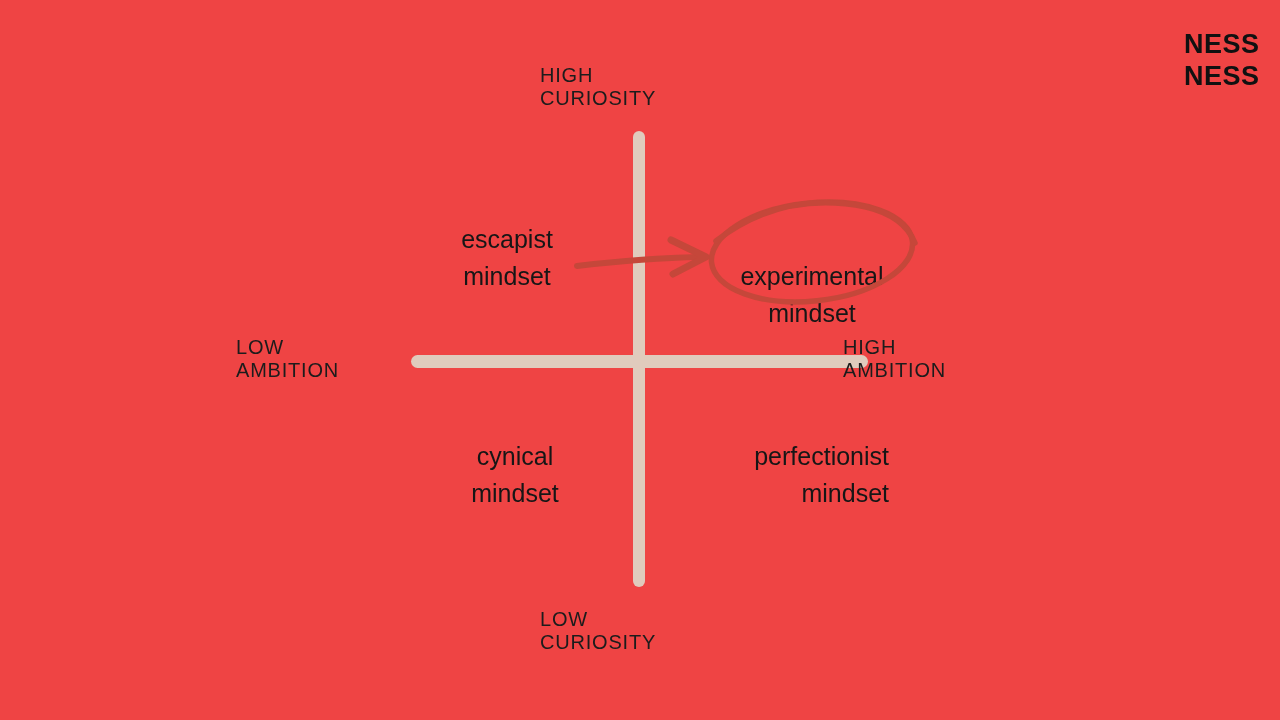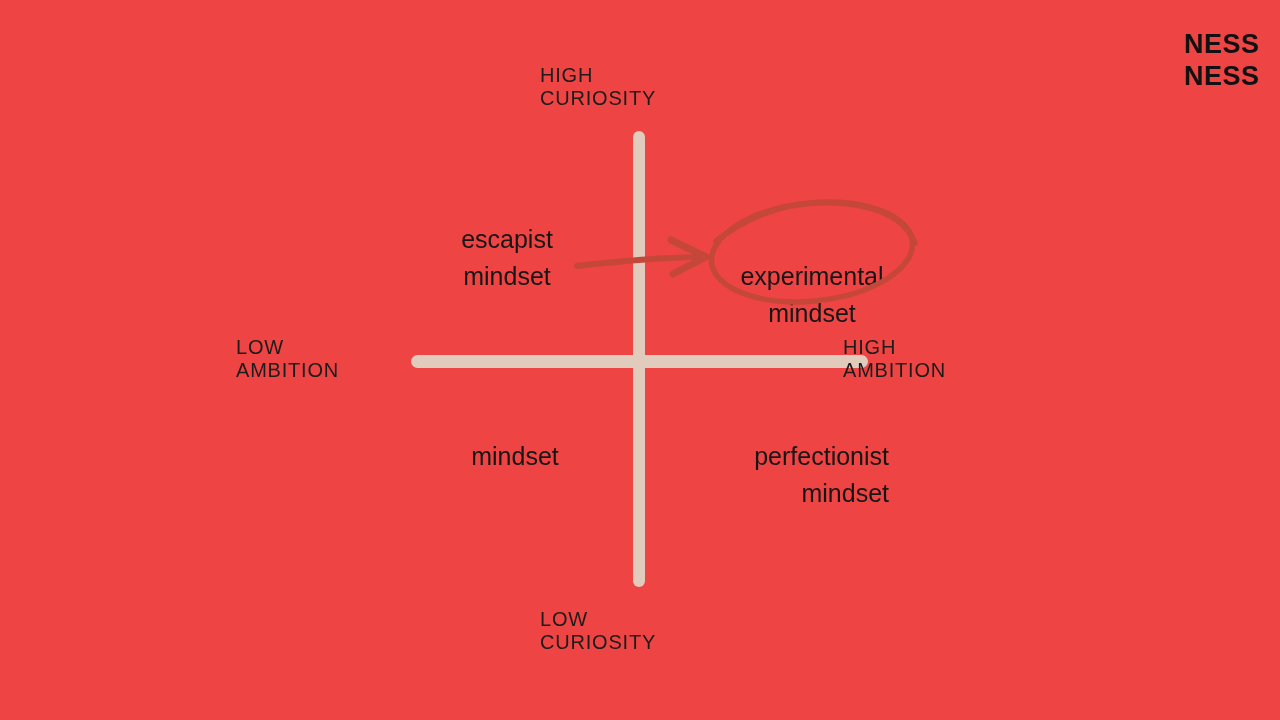--- a/index.html
+++ b/index.html
@@ -116,20 +116,21 @@
 
   <div class="quad-label tl">
     <div>escapist</div>
     <div>mindset</div>
   </div>
   <div class="quad-label tr">
     <div>experimental</div>
     <div>mindset</div>
   </div>
   <div class="quad-label bl">
+    <div>cynical</div>
     <div>mindset</div>
   </div>
   <div class="quad-label br">
     <div>perfectionist</div>
     <div>mindset</div>
   </div>
 
   <svg class="annotation-overlay" viewBox="0 0 1280 720" xmlns="http://www.w3.org/2000/svg">
     <g stroke="#c5473a" fill="none" stroke-linecap="round" stroke-linejoin="round">
 

